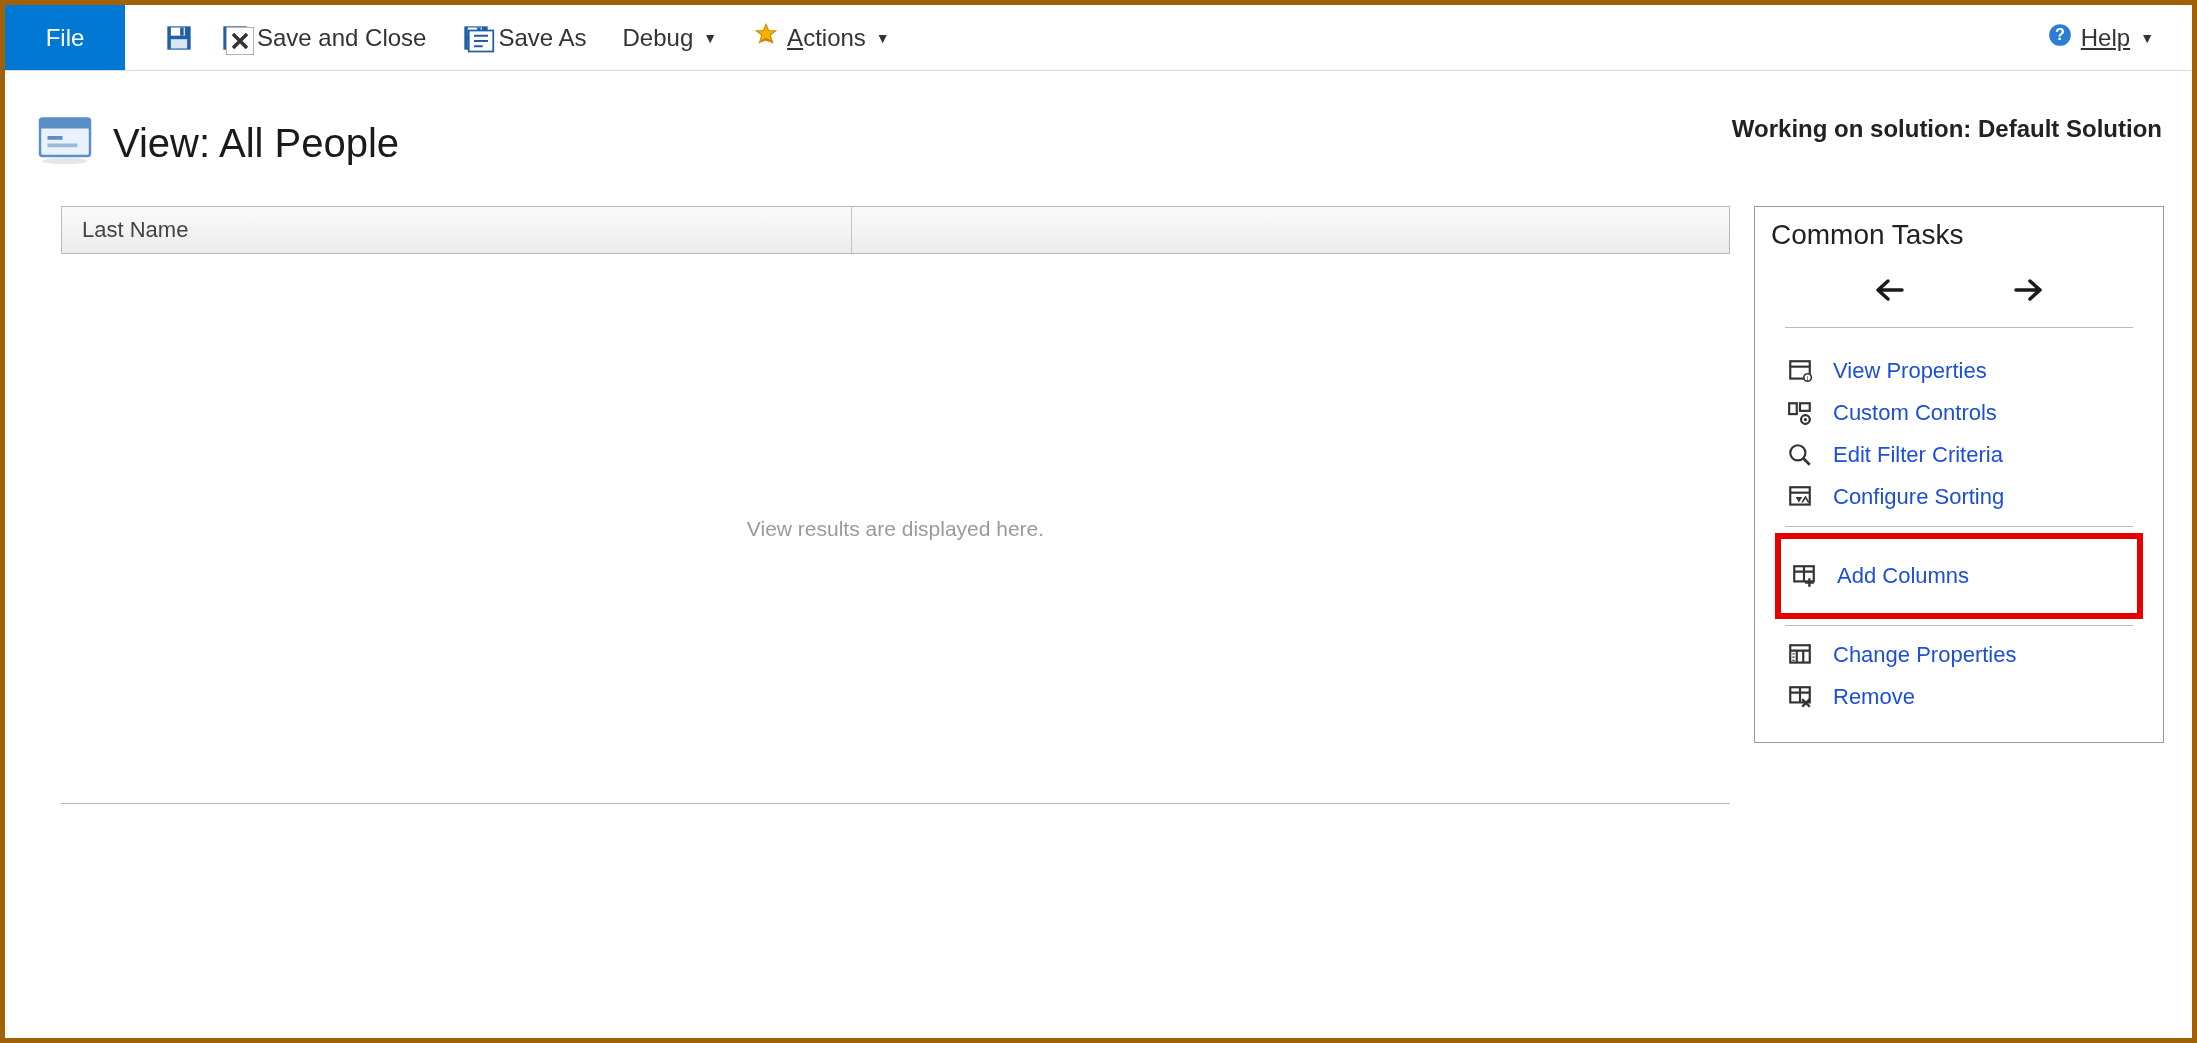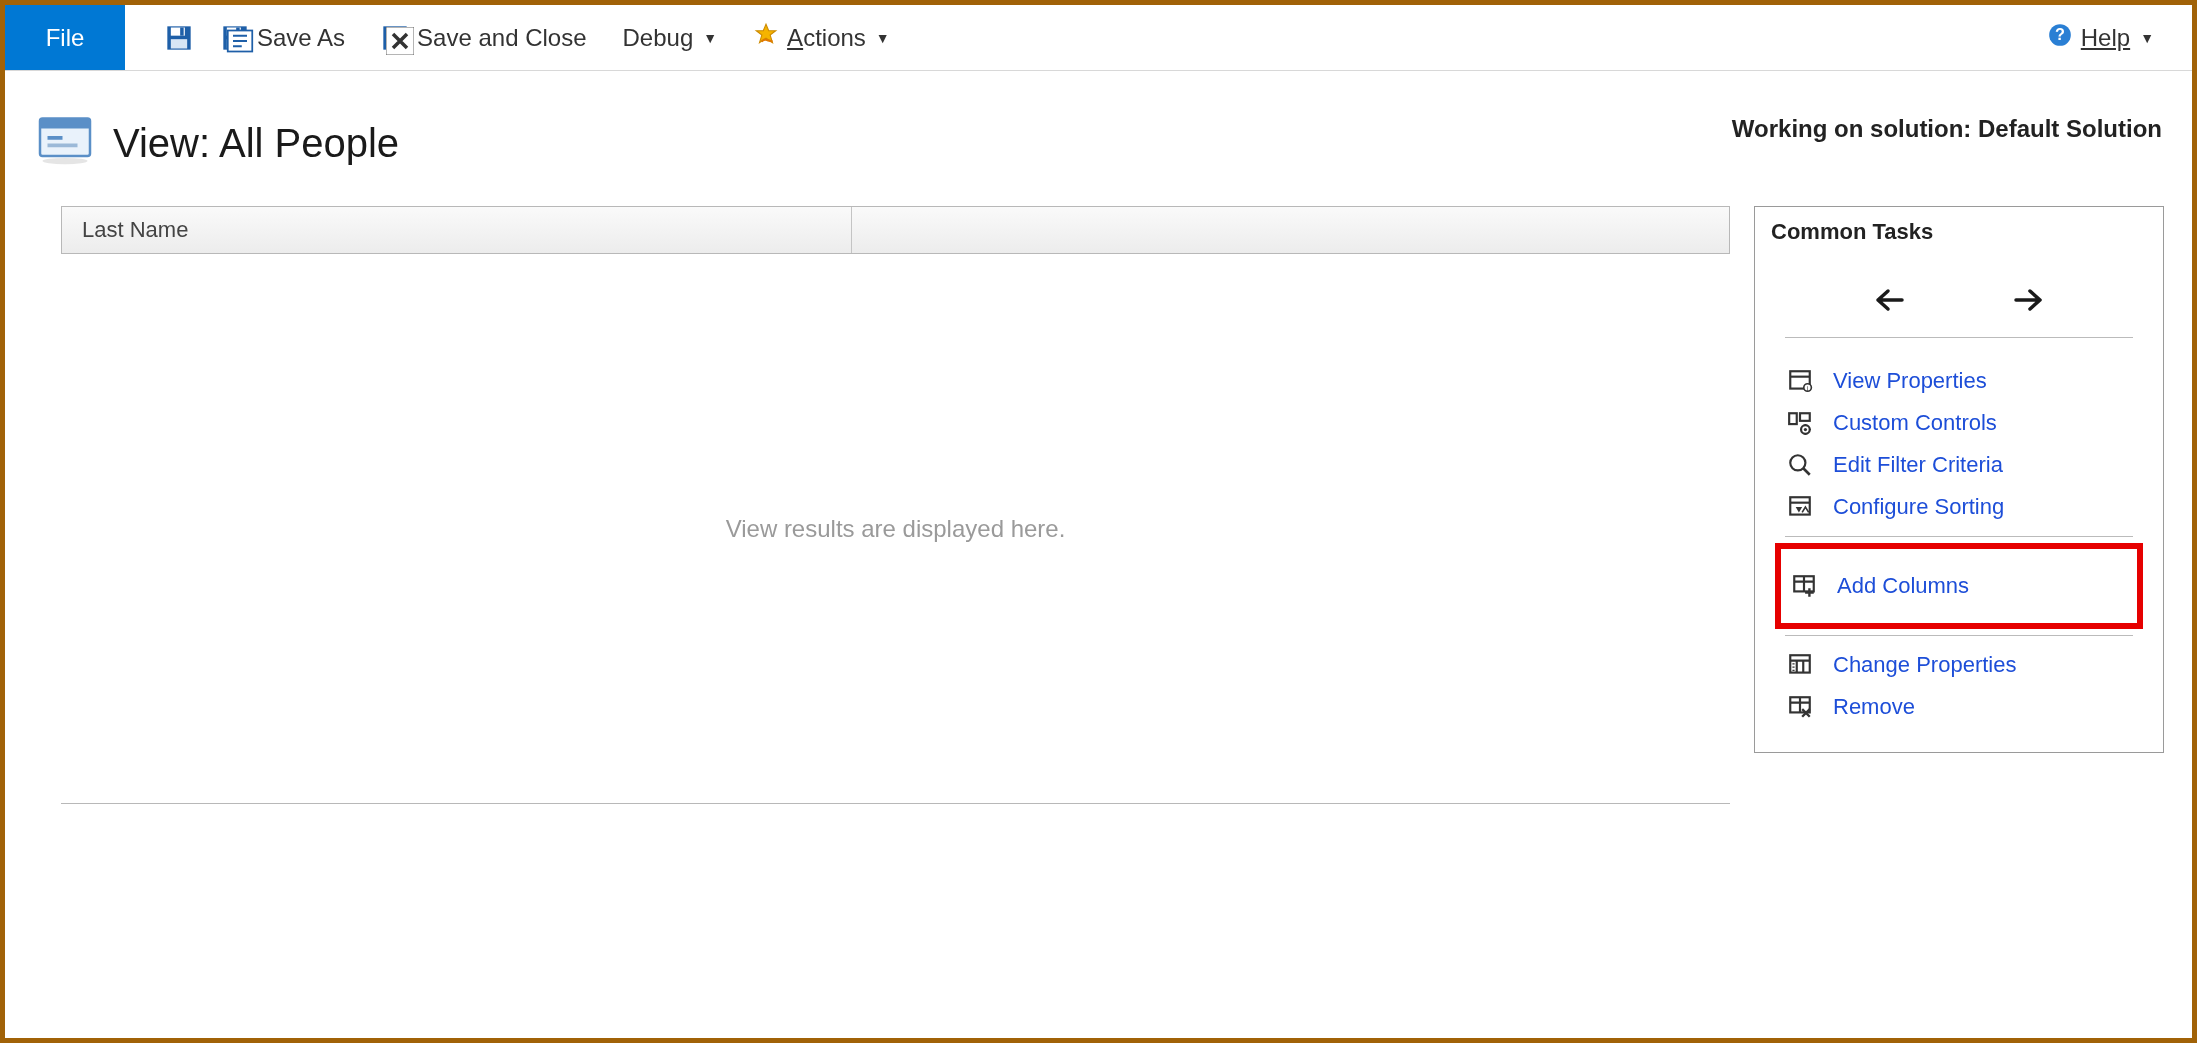--- a/index.html
+++ b/index.html
@@ -113,35 +113,35 @@
   .grid-col.first {
     width: 790px;
     border-right: 1px solid #c4c4c4;
   }
   .grid-body {
     height: 550px;
     display: flex;
     align-items: center;
     justify-content: center;
     color: #9a9a9a;
-    font-size: 24px;
+    font-size: 21px;
     border-bottom: 1px solid #b8b8b8;
   }
 
   
   .tasks {
     width: 410px;
     border: 1px solid #9a9a9a;
     padding: 12px 16px 16px 16px;
   }
   .tasks-title {
-    font-weight: 700;
-    font-size: 22px;
+    font-weight: 400;
+    font-size: 28px;
     color: #222;
-    margin-bottom: 30px;
+    margin-bottom: 14px;
   }
   .nav-arrows {
     display: flex;
     justify-content: center;
     gap: 90px;
     padding: 10px 0 22px 0;
     border-bottom: 1px solid #bbb;
     margin: 0 14px 14px 14px;
   }
   .nav-arrows svg { width: 44px; height: 30px; cursor: pointer; }
@@ -194,41 +194,41 @@
 
     <div class="tb-item">
       <span class="disk-icon">
         <svg viewBox="0 0 24 24">
             <rect x="2" y="2" width="20" height="20" fill="#1e5fa8"></rect>
             <rect x="5" y="3" width="12" height="7" fill="#fff"></rect>
             <rect x="13" y="3" width="3" height="7" fill="#1e5fa8"></rect>
             <rect x="5" y="13" width="14" height="8" fill="#d8e6f5"></rect>
           </svg>
         <svg class="disk-badge" viewBox="0 0 16 16">
-            <rect x="1" y="2" width="14" height="12" fill="#fff" stroke="#1e5fa8"></rect>
-            <path d="M4 5h8M4 8h8M4 11h5" stroke="#1e5fa8" stroke-width="1.2"></path>
-          </svg>
-      </span>
-      <span>Save As</span>
+            <rect x="0" y="0" width="16" height="16" fill="#fff" stroke="#555" stroke-width="0.5"></rect>
+            <path d="M4 4l8 8M12 4l-8 8" stroke="#333" stroke-width="2"></path>
+          </svg>
+      </span>
+      <span>Save and Close</span>
     </div>
 
     <div class="tb-item">
       <span class="disk-icon">
         <svg viewBox="0 0 24 24">
             <rect x="2" y="2" width="20" height="20" fill="#1e5fa8"></rect>
             <rect x="5" y="3" width="12" height="7" fill="#fff"></rect>
             <rect x="13" y="3" width="3" height="7" fill="#1e5fa8"></rect>
             <rect x="5" y="13" width="14" height="8" fill="#d8e6f5"></rect>
           </svg>
         <svg class="disk-badge" viewBox="0 0 16 16">
-            <rect x="0" y="0" width="16" height="16" fill="#fff" stroke="#555" stroke-width="0.5"></rect>
-            <path d="M4 4l8 8M12 4l-8 8" stroke="#333" stroke-width="2"></path>
-          </svg>
-      </span>
-      <span>Save and Close</span>
+            <rect x="1" y="2" width="14" height="12" fill="#fff" stroke="#1e5fa8"></rect>
+            <path d="M4 5h8M4 8h8M4 11h5" stroke="#1e5fa8" stroke-width="1.2"></path>
+          </svg>
+      </span>
+      <span>Save As</span>
     </div>
 
     <div class="tb-item">
       <span>Debug</span>
       <span class="caret">▼</span>
     </div>
 
     <div class="tb-item">
       <span>
         <svg width="26" height="26" viewBox="0 0 24 24">

